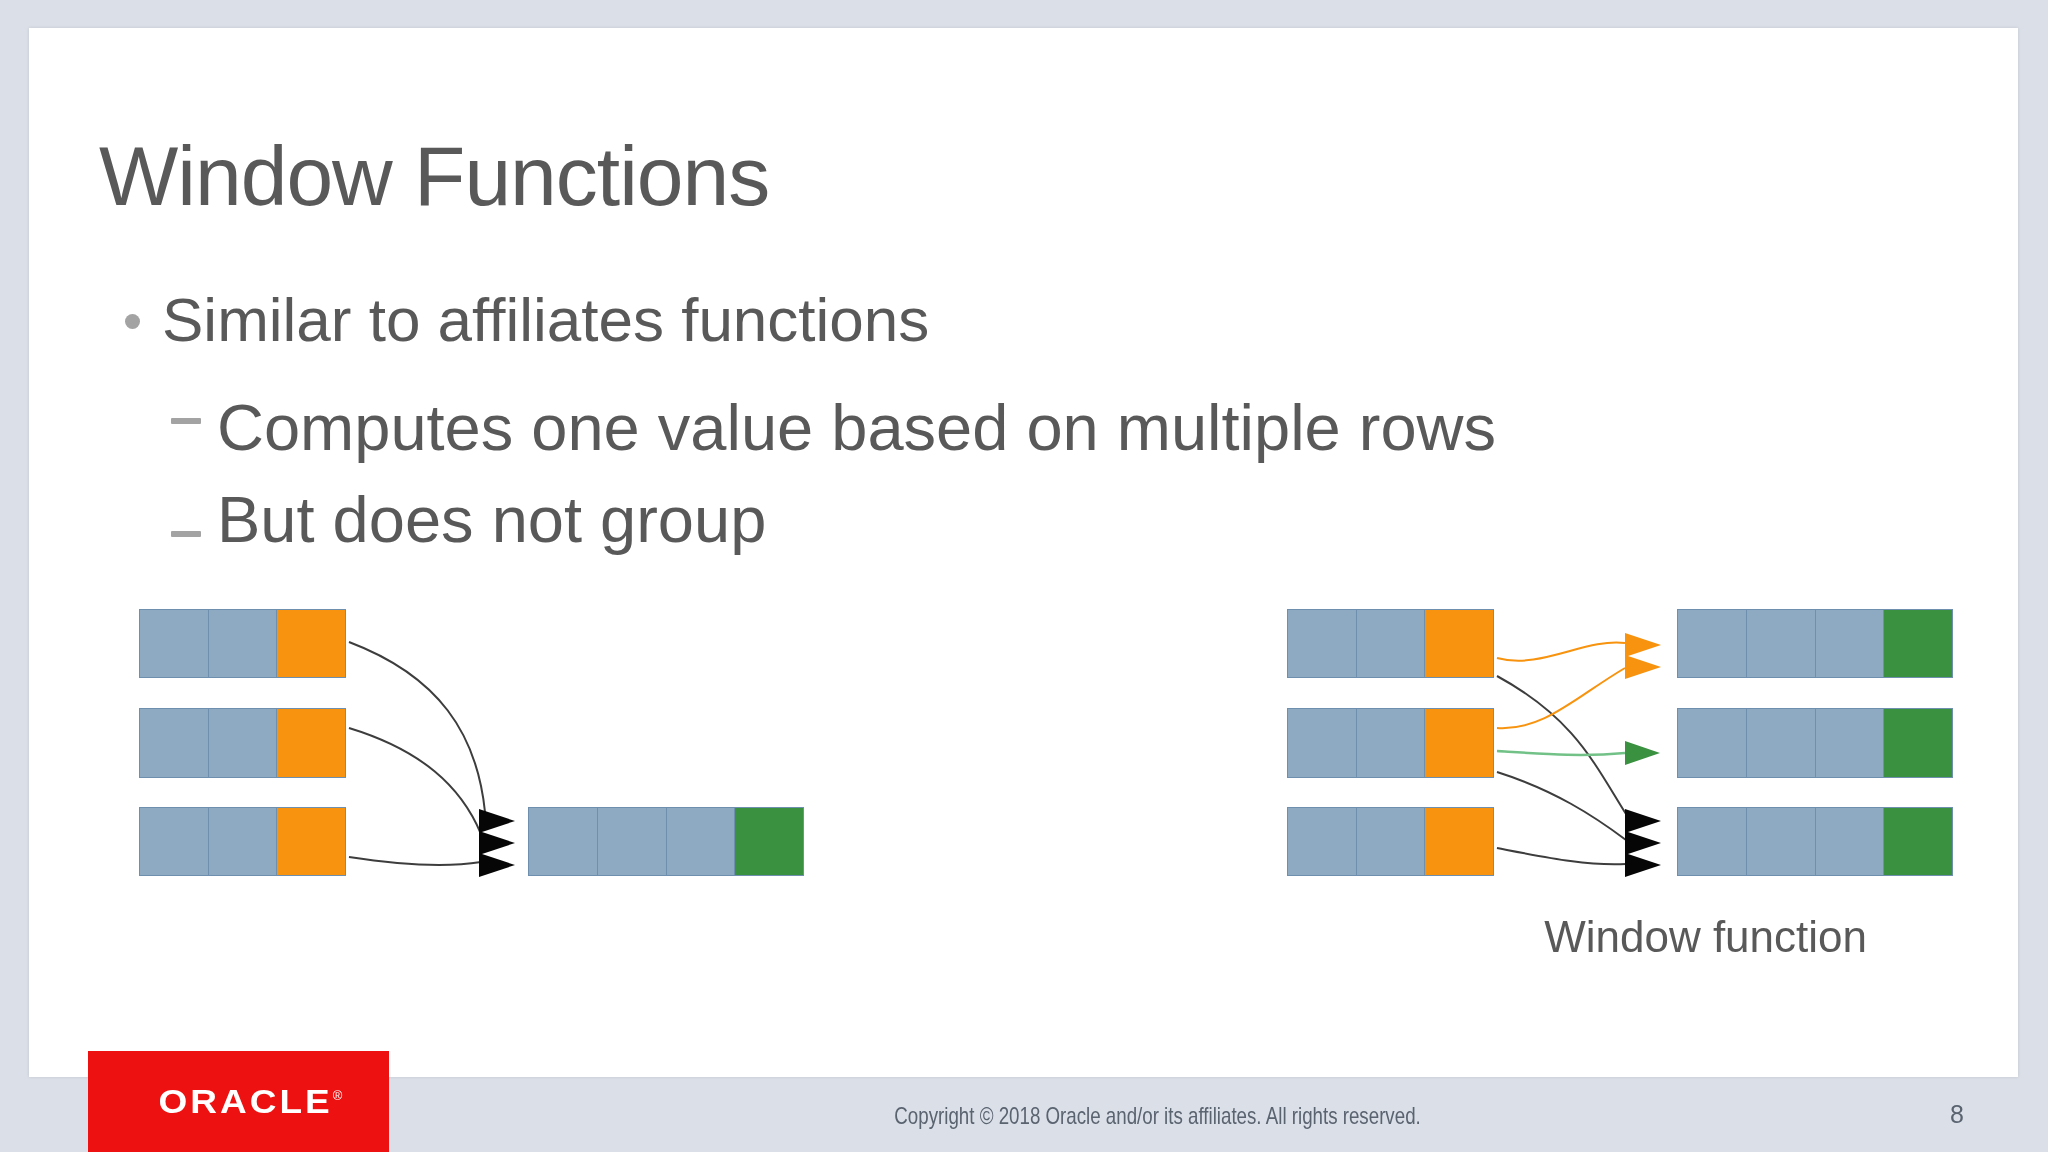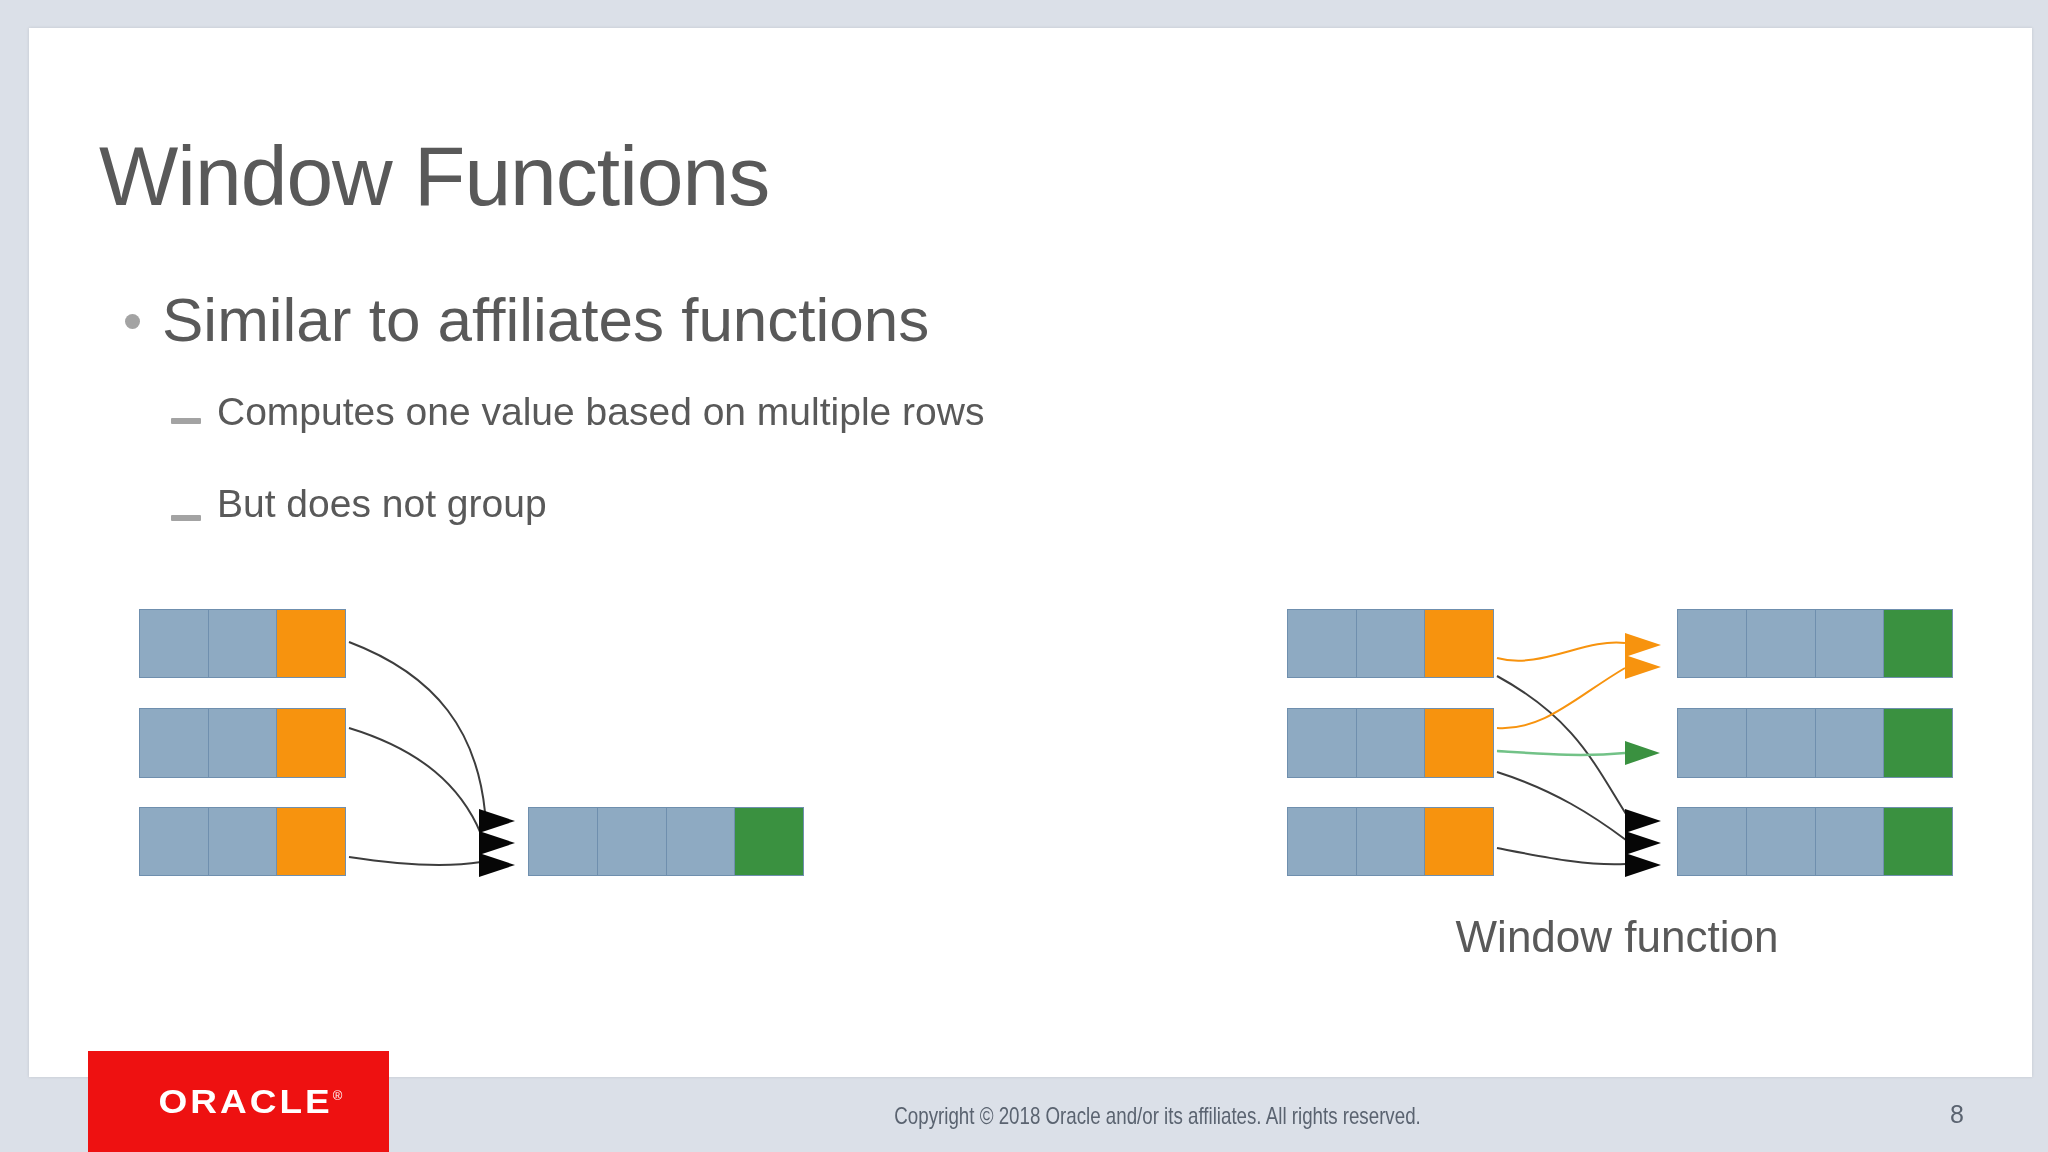--- a/index.html
+++ b/index.html
@@ -5,40 +5,39 @@
   html,body{margin:0;padding:0;background:#b8bec9;}
   .canvas{
     position:relative; width:2048px; height:1152px; overflow:hidden;
     background:var(--background,#dbe0e8);
     font-family:"Liberation Sans", sans-serif;
   }
   .slide{
     position:absolute; left:29px; top:28px; width:1989px; height:1049px;
     background:var(--slide,#ffffff);
     box-shadow:0 0 3px rgba(0,0,0,.12);
-    padding-left:14px;
   }
   .title{
     position:absolute; left:70px; top:100px;
     font-size:84px; line-height:1.15; color:var(--text,#595959);
     letter-spacing:-1px; white-space:nowrap;
   }
   .bullet-row{position:absolute; left:96px; top:256px; display:flex; align-items:flex-start;}
   .bullet-dot{
     width:15px; height:15px; border-radius:50%;
     background:var(--muted-bullet,#a3a3a3); margin:30px 22px 0 0; flex:none;
   }
   .bullet-text{font-size:62px; color:var(--text,#595959); white-space:nowrap;}
   .sub-row{position:absolute; left:142px; display:flex; align-items:flex-start;}
   .sub-row.s1{top:362px;} .sub-row.s2{top:454px;align-items:center;}
   .sub-dash{
     width:30px; height:6px; background:var(--muted-bullet,#a3a3a3);
     margin:28px 16px 0 0; flex:none; border-radius:1px;
   }
-  .sub-text{font-size:39px; color:var(--text,#595959); white-space:nowrap;}
+  .sub-text{font-size:65px; color:var(--text,#595959); white-space:nowrap;}
 
   .row{position:absolute; display:flex; box-sizing:border-box; border:1px solid var(--cell-border,#6f8fae);}
   .cell{flex:1; border-right:1px solid var(--cell-border,#6f8fae);}
   .cell:last-child{border-right:none;}
   .cell-blue{background:var(--cell-blue,#8eaac2);}
   .cell-orange{background:var(--cell-orange,#f7930e);}
   .cell-green{background:var(--cell-green,#3a9140);}
 
   .lrow1{left:110px; top:581px; width:207px; height:69px;}
   .lrow2{left:110px; top:680px; width:207px; height:70px;}
@@ -58,21 +57,21 @@
   .curve-green{fill:none; stroke:var(--arrow-green-line,#72c287); stroke-width:2.5;}
   .ah-black{fill:var(--arrow-black,#060606);}
   .ah-orange{fill:var(--arrow-orange,#f7930e);}
   .ah-green{fill:var(--arrow-green,#3a9140);}
 
   .diagram-label{
     position:absolute; top:884px; width:500px; text-align:center;
     font-size:44px; color:var(--text,#595959); white-space:nowrap;
   }
   .label-left{left:140px;}
-  .label-right{left:1338px;}
+  .label-right{left:1338px;text-align:right;}
 
   .logo{
     position:absolute; left:88px; top:1051px; width:277px; height:101px;
     background:var(--oracle-red,#ee1111);
     display:flex; align-items:center; justify-content:center;padding-left:24px;
   }
   .logo-text{
     color:#ffffff; font-size:37px; font-weight:bold; letter-spacing:3px;
     transform:scaleY(0.92); white-space:nowrap;
   }

